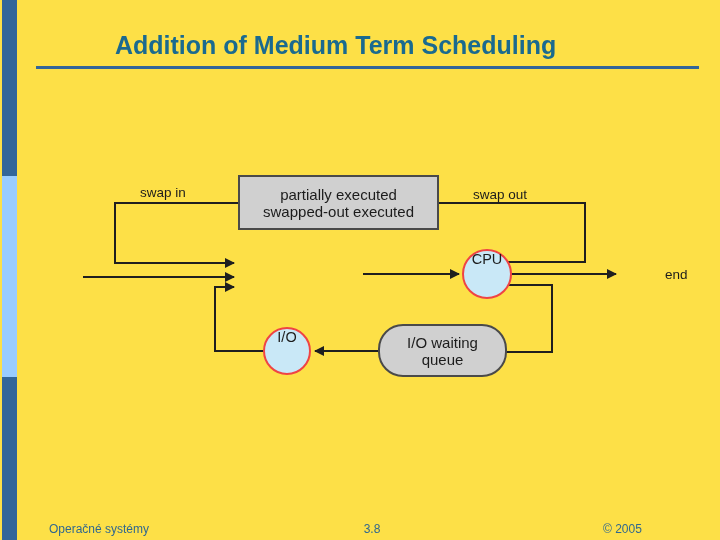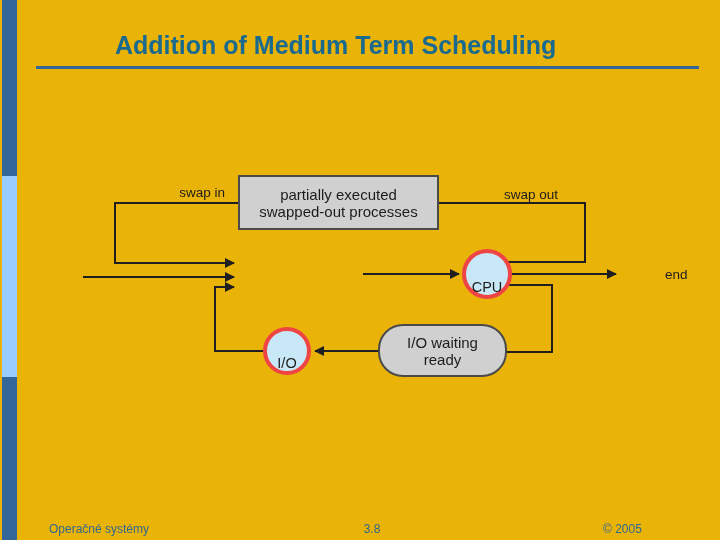--- a/index.html
+++ b/index.html
@@ -3,21 +3,21 @@
 <meta charset="utf-8">
 <style>
   * { margin: 0; padding: 0; box-sizing: border-box; }
   html, body { background: #ffffff; }
   body { font-family: "Liberation Sans", sans-serif; }
 
   .slide {
     position: relative;
     width: 720px;
     height: 540px;
-    background: #eab308;
+    background: #fde047;
     overflow: hidden;
   }
 
   
   .accent-bar { position: absolute; left: 2px; top: 0; width: 15px; height: 540px; }
   .accent-seg { position: absolute; left: 0; width: 15px; }
   .accent-top    { top: 0;     height: 176px; background: #336699; }
   .accent-mid    { top: 176px; height: 201px; background: #99ccff; }
   .accent-bottom { top: 377px; height: 163px; background: #336699; }
 
@@ -55,37 +55,37 @@
     line-height: 17px;
     text-align: center;
   }
   .box-swapped { left: 238px; top: 175px; width: 201px; height: 55px; }
   .box-ready   { left: 237px; top: 258px; width: 128px; height: 30px; }
   .box-iowait  { left: 378px; top: 324px; width: 129px; height: 53px; border-radius: 25px; }
 
   .node-circle {
     position: absolute;
     background: #c9e8f7;
-    border: 4px solid #ef4444;
+    border: 2px solid #ef4444;
     border-radius: 50%;
     display: flex;
-    align-items: flex-end;
+    align-items: flex-start;
     justify-content: center;
     color: #1c1c1c;
     font-size: 14.5px;
   }
   .circle-cpu { left: 462px; top: 249px; width: 50px; height: 50px; }
   .circle-io  { left: 263px; top: 327px; width: 48px; height: 48px; }
 
   .flow-label {
     position: absolute;
     color: #1c1c1c;
     font-size: 13.5px;
     line-height: 15px;
-    text-align: right;
+    text-align: left;
     white-space: nowrap;
   }
   .lbl-swap-in  { left: 140px; top: 185px; width: 85px; }
   .lbl-swap-out { left: 473px; top: 187px; width: 85px; }
   .lbl-end      { left: 625px; top: 267px; text-align: left; margin-left: 40px; }
 
   
   .footer-text {
     position: absolute;
     top: 522px;
@@ -126,27 +126,27 @@
         <path d="M363,274 H459" marker-end="url(#arrow)"></path>
         <path d="M510,274 H616" marker-end="url(#arrow)"></path>
         <path d="M508,262 H585 V203 H437"></path>
         <path d="M506,285 H552 V352 H504"></path>
         <path d="M380,351 H315" marker-end="url(#arrow)"></path>
       </g>
     </svg>
 
     <div class="node-box box-swapped">
       <div>partially executed</div>
-      <div>swapped-out processes</div>
+      <div>swapped-out executed</div>
     </div>
 
 
     <div class="node-box box-iowait">
       <div>I/O waiting</div>
-      <div>ready</div>
+      <div>queue</div>
     </div>
 
     <div class="node-circle circle-cpu">
       <div>CPU</div>
     </div>
 
     <div class="node-circle circle-io">
       <div>I/O</div>
     </div>
 

